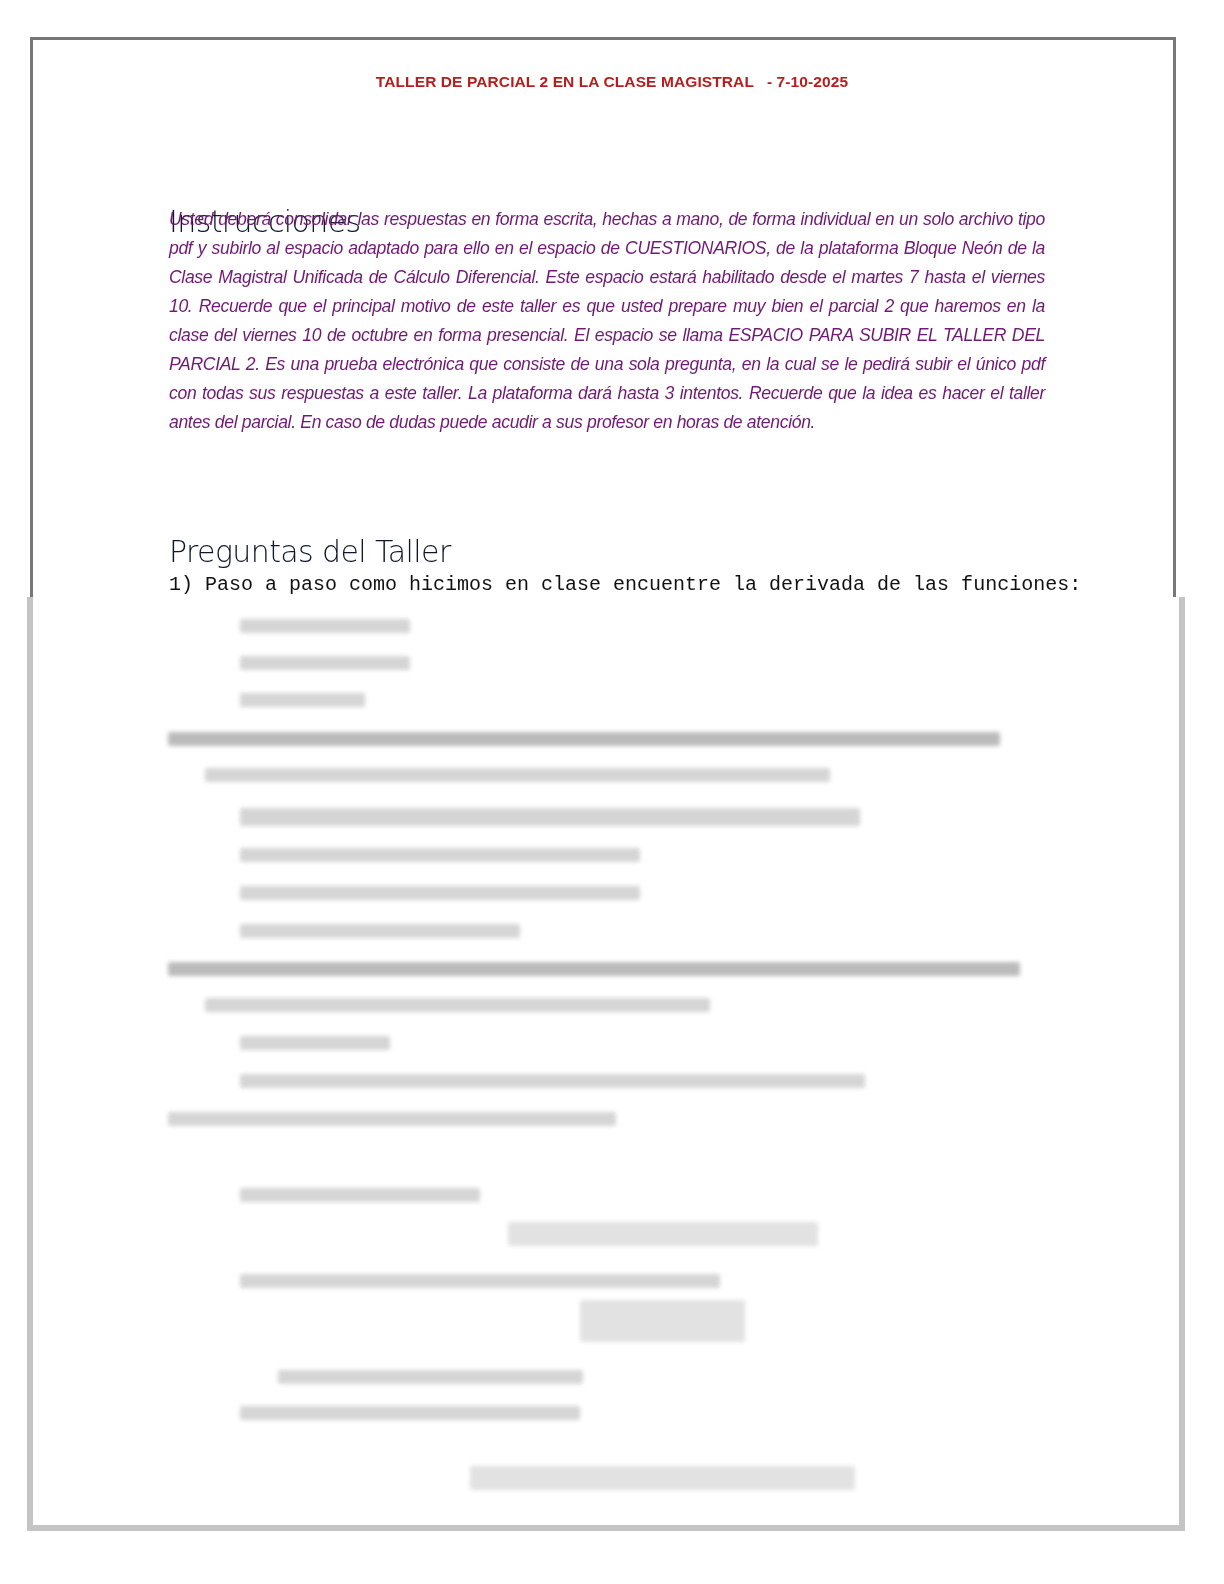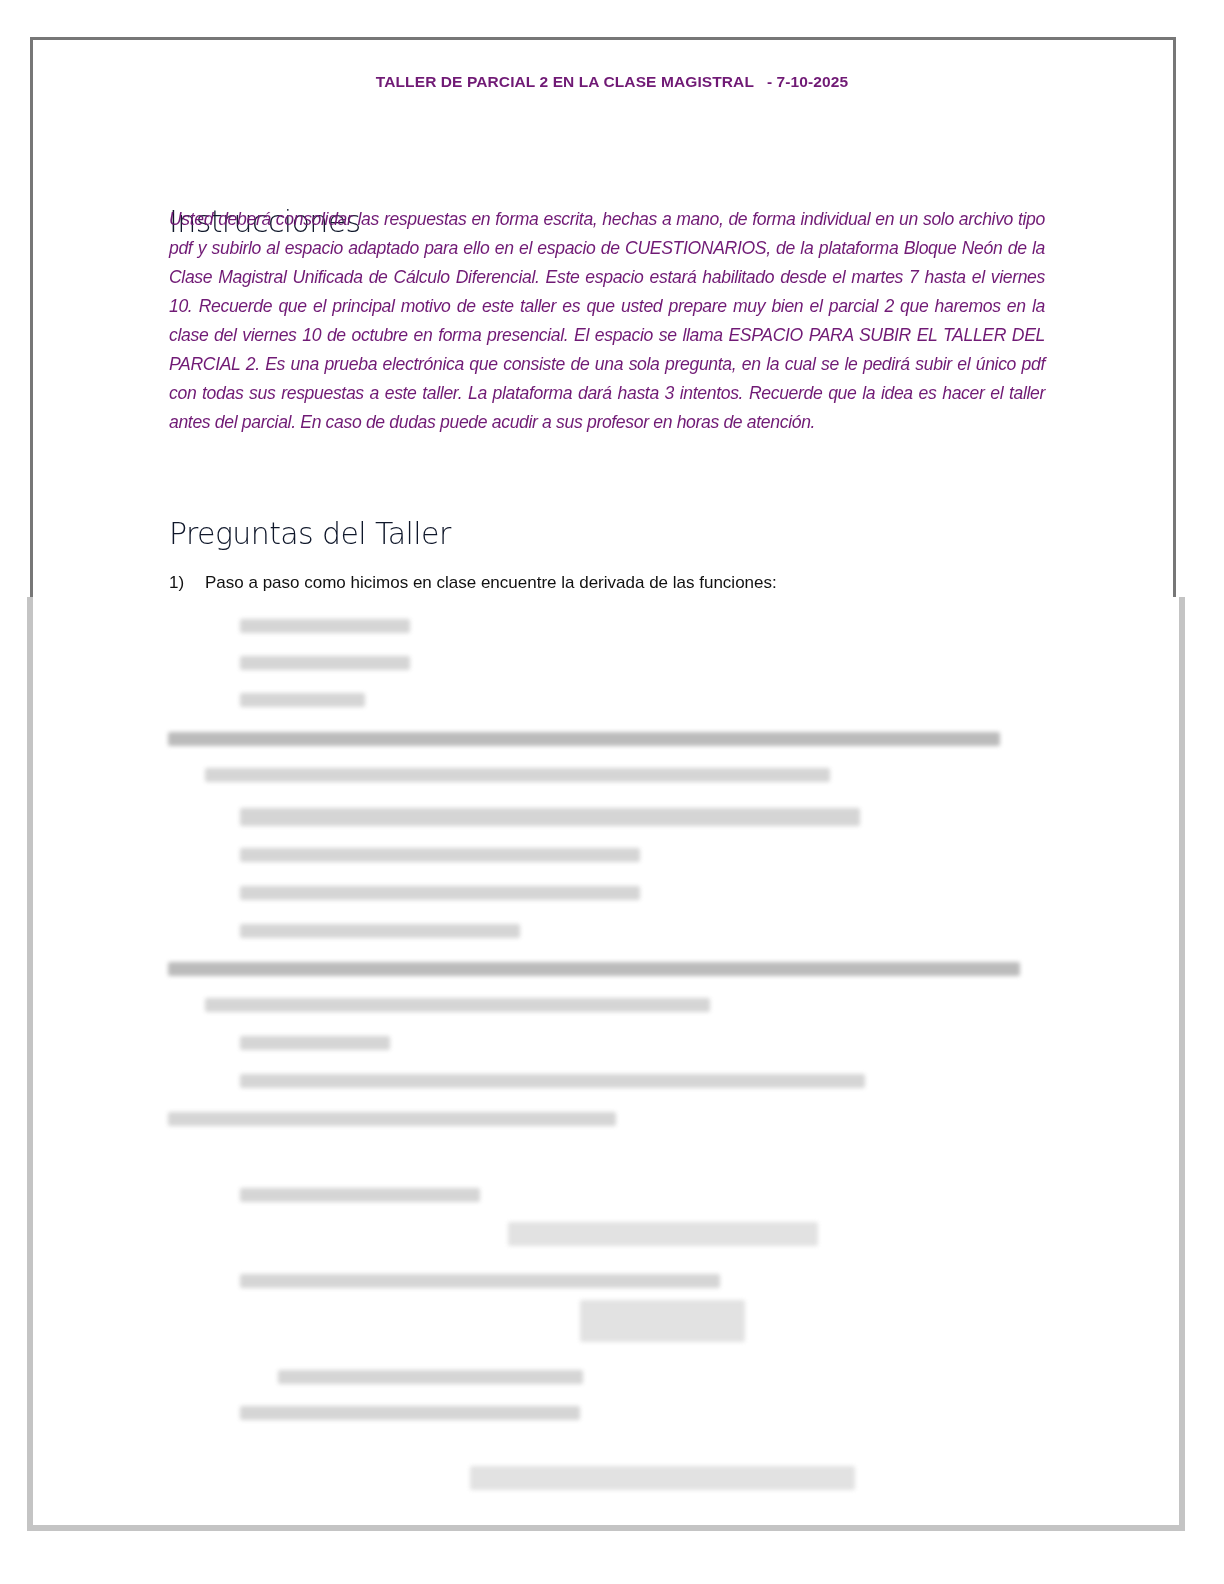--- a/index.html
+++ b/index.html
@@ -11,42 +11,42 @@
     box-sizing: border-box;
   }
   .frame-bottom {
     position: absolute; left: 27px; top: 597px; width: 1158px; height: 934px;
     border-left: 6px solid #c4c4c4; border-right: 6px solid #c4c4c4; border-bottom: 6px solid #c4c4c4;
     box-sizing: border-box;
   }
 
   .doc-title {
     position: absolute; left: 0; width: 1224px; top: 73px; text-align: center;
-    font-family: "Liberation Sans", sans-serif; font-weight: bold; font-size: 15.5px; color: #701a75;
+    font-family: "Liberation Sans", sans-serif; font-weight: bold; font-size: 15.5px; color: #b91c1c;
     letter-spacing: 0.1px; white-space: pre;
   }
 
   .heading {
     position: absolute; left: 169px;
     font-family: "DejaVu Sans", sans-serif; font-weight: 300; font-size: 30px; color: #0f172a;
     letter-spacing: -0.6px;
     margin-top: 36px;
   }
   #h-instr { top: 168px; }
-  #h-preg { top: 480px; }
+  #h-preg { top: 498px; }
 
   .instr-body {
     position: absolute; left: 169px; top: 205px; width: 876px;
     font-family: "Liberation Sans", sans-serif; font-style: italic; font-size: 17.6px;
     line-height: 29px; color: #701a75; text-align: justify; letter-spacing: -0.35px;
   }
 
   .q1 {
     position: absolute; left: 169px; top: 573px;
-    font-family: Liberation Sans, sans-serif; font-size: 17px; color: #111; white-space: nowrap;
+    font-family: Liberation Mono, monospace; font-size: 20px; color: #111; white-space: nowrap;
   }
   .q1 .num { display: inline-block; width: 36px; }
 
   
   .obscured { position: absolute; left: 0; top: 0; }
   .blur-line {
     position: absolute; height: 14px; background: #b3b3b3; opacity: 0.55;
     filter: blur(2.2px); border-radius: 2px;
   }
   .blur-line.dark { background: #8f8f8f; opacity: 0.6; }

